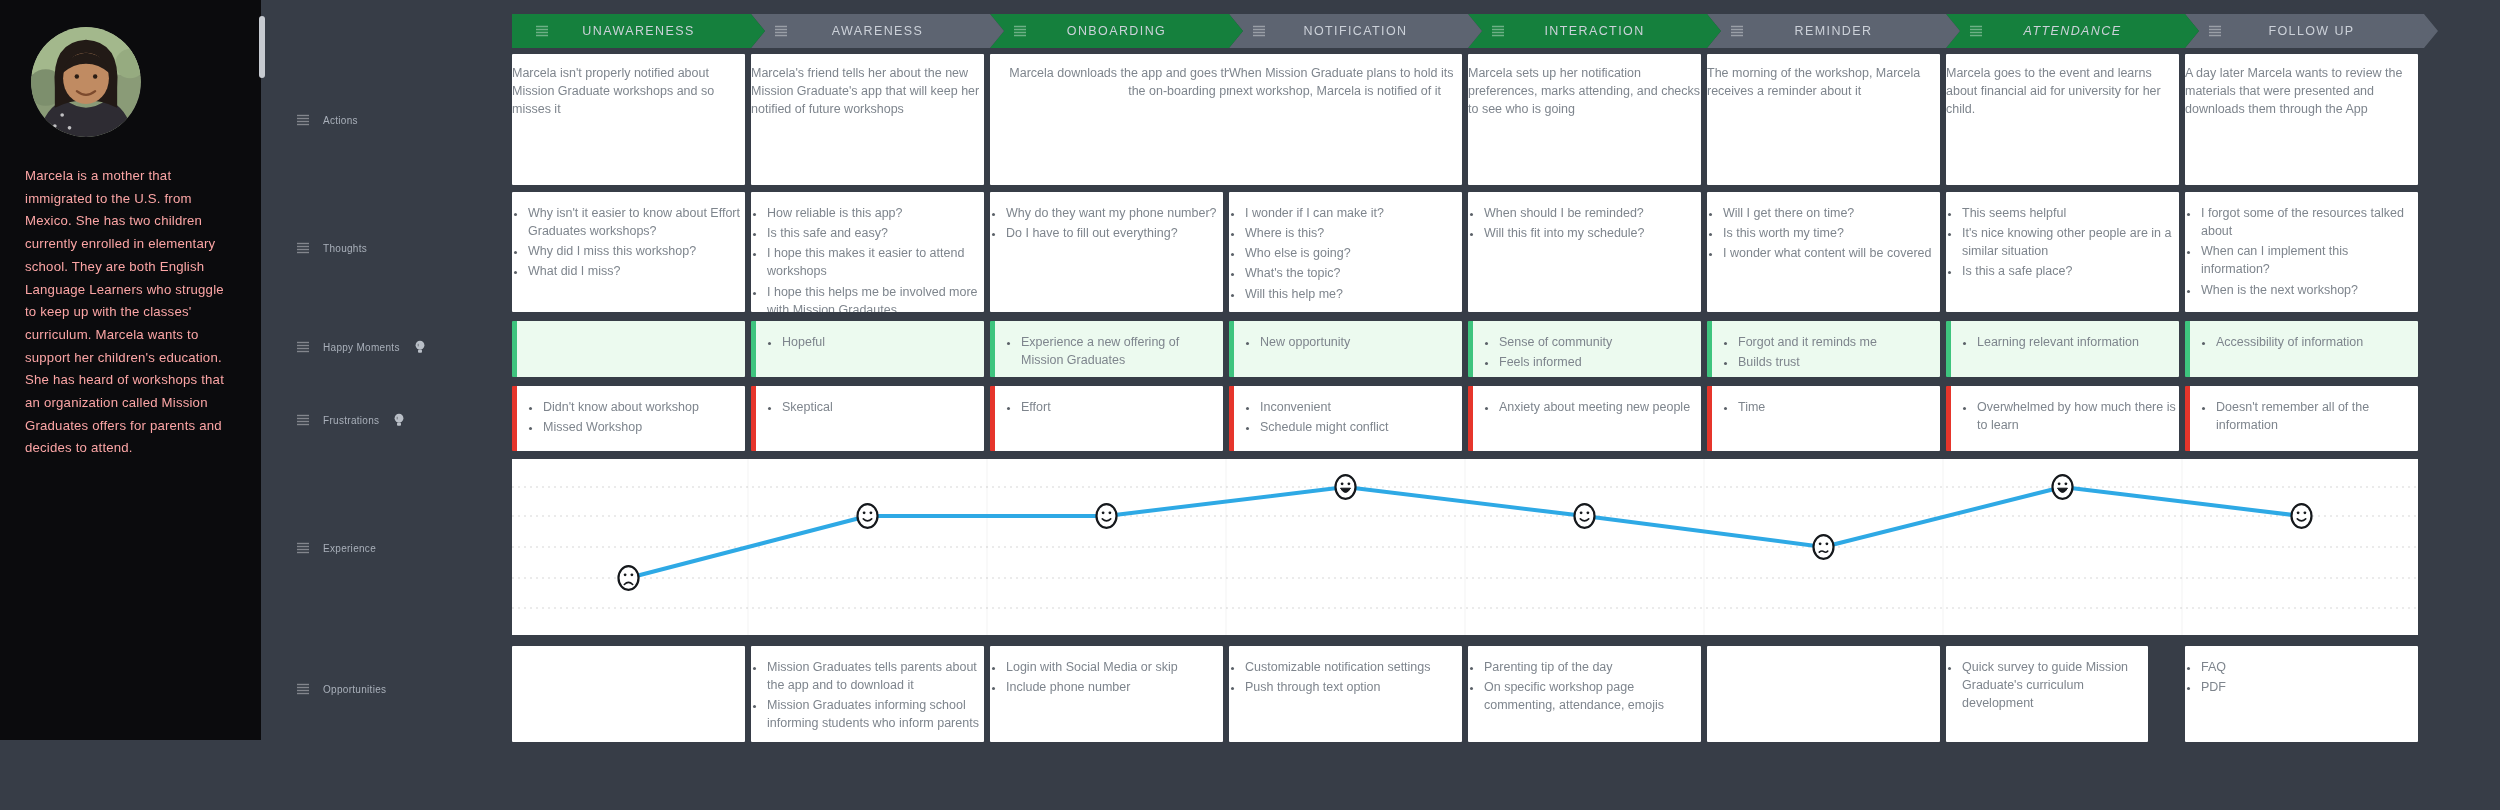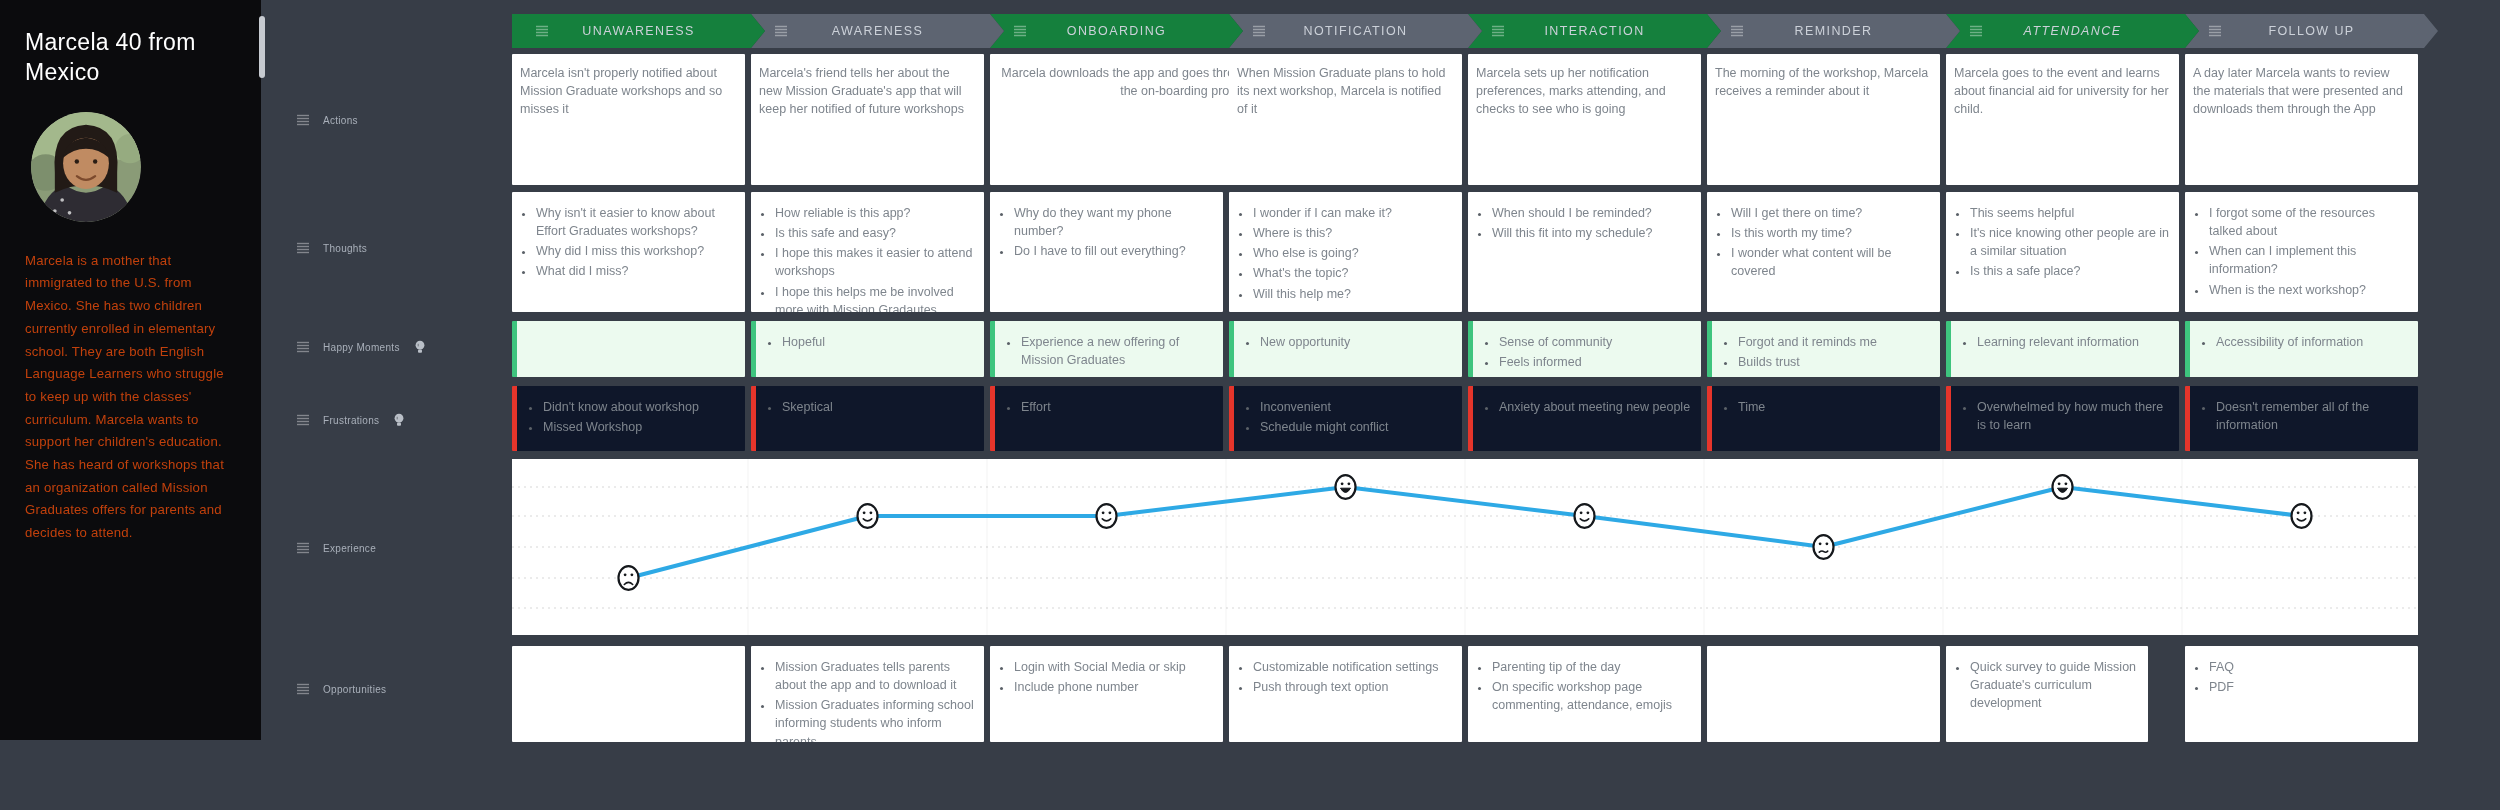--- a/index.html
+++ b/index.html
@@ -13,21 +13,21 @@
   
   .persona{
     position:absolute;left:0;top:0;width:261px;height:740px;
     background:#0b0b0d;box-sizing:border-box;padding:27px 25px;
   }
   .persona h1{
     margin:0 0 24px;font-size:23px;font-weight:400;line-height:1.32;
     color:#ffffff;letter-spacing:.3px;
   }
   .avatar{width:110px;height:110px;border-radius:50%;overflow:hidden;margin:0 0 28px 6px;background:#444}
-  .persona p{margin:0;font-size:13.2px;line-height:1.72;color:#c2410c;letter-spacing:.2px}
+  .persona p{margin:0;font-size:13.2px;line-height:1.72;color:#fca5a5;letter-spacing:.2px}
   .scroll-thumb{position:absolute;left:259px;top:16px;width:6px;height:62px;background:#c7cbd1;border-radius:3px}
 
   
   .row-label{
     position:absolute;left:297px;height:20px;display:flex;align-items:center;gap:14px;
     color:#a9b0ba;font-size:10px;letter-spacing:.3px;white-space:nowrap;
   }
   svg.drag line{stroke:rgba(255,255,255,.38);stroke-width:1.4}
 
   
@@ -39,48 +39,47 @@
   }
   .chev.notched{clip-path:polygon(0 0,239px 0,100% 50%,239px 100%,0 100%,14px 50%)}
   .chev.even{background:#15803d}
   .chev.odd{background:#5d6471}
   .chev .drag{position:absolute;left:24px;top:50%;transform:translateY(-50%)}
   .chev .chev-label{pointer-events:none}
 
   
   .cell{
     position:absolute;background:#ffffff;box-sizing:border-box;
-    padding:10px 8px;color:#7e858d;font-size:12.5px;line-height:1.45;
+    padding:10px 0;color:#7e858d;font-size:12.5px;line-height:1.45;
     overflow:hidden;border-radius:1px;
   }
   .cell p{margin:0}
   .cell ul{margin:0;padding-left:15px}
   .cell li{margin:2px 0;padding-left:1px}
   .cell li::marker{color:#5b6168;font-size:11px}
   .cell.happy{background:#ecfaef;border-left:5px solid var(--happy,#3ec47e);padding-left:10px}
-  .cell.frus{background:#0f172a;border-left:5px solid var(--frus,#e6352b);padding-left:10px}
+  .cell.frus{background:#ffffff;border-left:5px solid var(--frus,#e6352b);padding-left:10px}
 
   
   .experience-band{position:absolute;left:512px;top:459px;width:1906px;height:176px;background:#fff}
   .experience-band svg{display:block}
   .gridline{stroke:#d7d7d7;stroke-width:1;stroke-dasharray:2 4}
   .divider{stroke:rgba(0,0,0,.05);stroke-width:1}
   .exp-line{fill:none;stroke:var(--line,#2ea9e5);stroke-width:4;stroke-linejoin:round;stroke-linecap:round}
   .face ellipse{fill:#fff;stroke:#15181c;stroke-width:2.2}
   .face .eye{fill:#15181c}
   .face .m{fill:none;stroke:#15181c;stroke-width:1.6;stroke-linecap:round}
   .face .mf{fill:#15181c;stroke:#15181c;stroke-width:1}
 </style>
 </head>
 <body style="--happy: #3ec47e; --frus: #e6352b; --line: #2ea9e5; background: rgb(55, 61, 71);">
 
 <div id="board">
 
   <aside class="persona">
-    <h1>Marcela 40 from Mexico</h1>
     <div class="avatar">
       <svg viewBox="0 0 120 120" width="110" height="110">
         <defs>
             <clipPath id="av">
               <circle cx="60" cy="60" r="60"></circle>
             </clipPath>
           </defs>
         <g clip-path="url(#av)">
           <rect width="120" height="120" fill="#8a9b77"></rect>
           <rect x="0" y="0" width="120" height="52" fill="#a3b88c"></rect>

